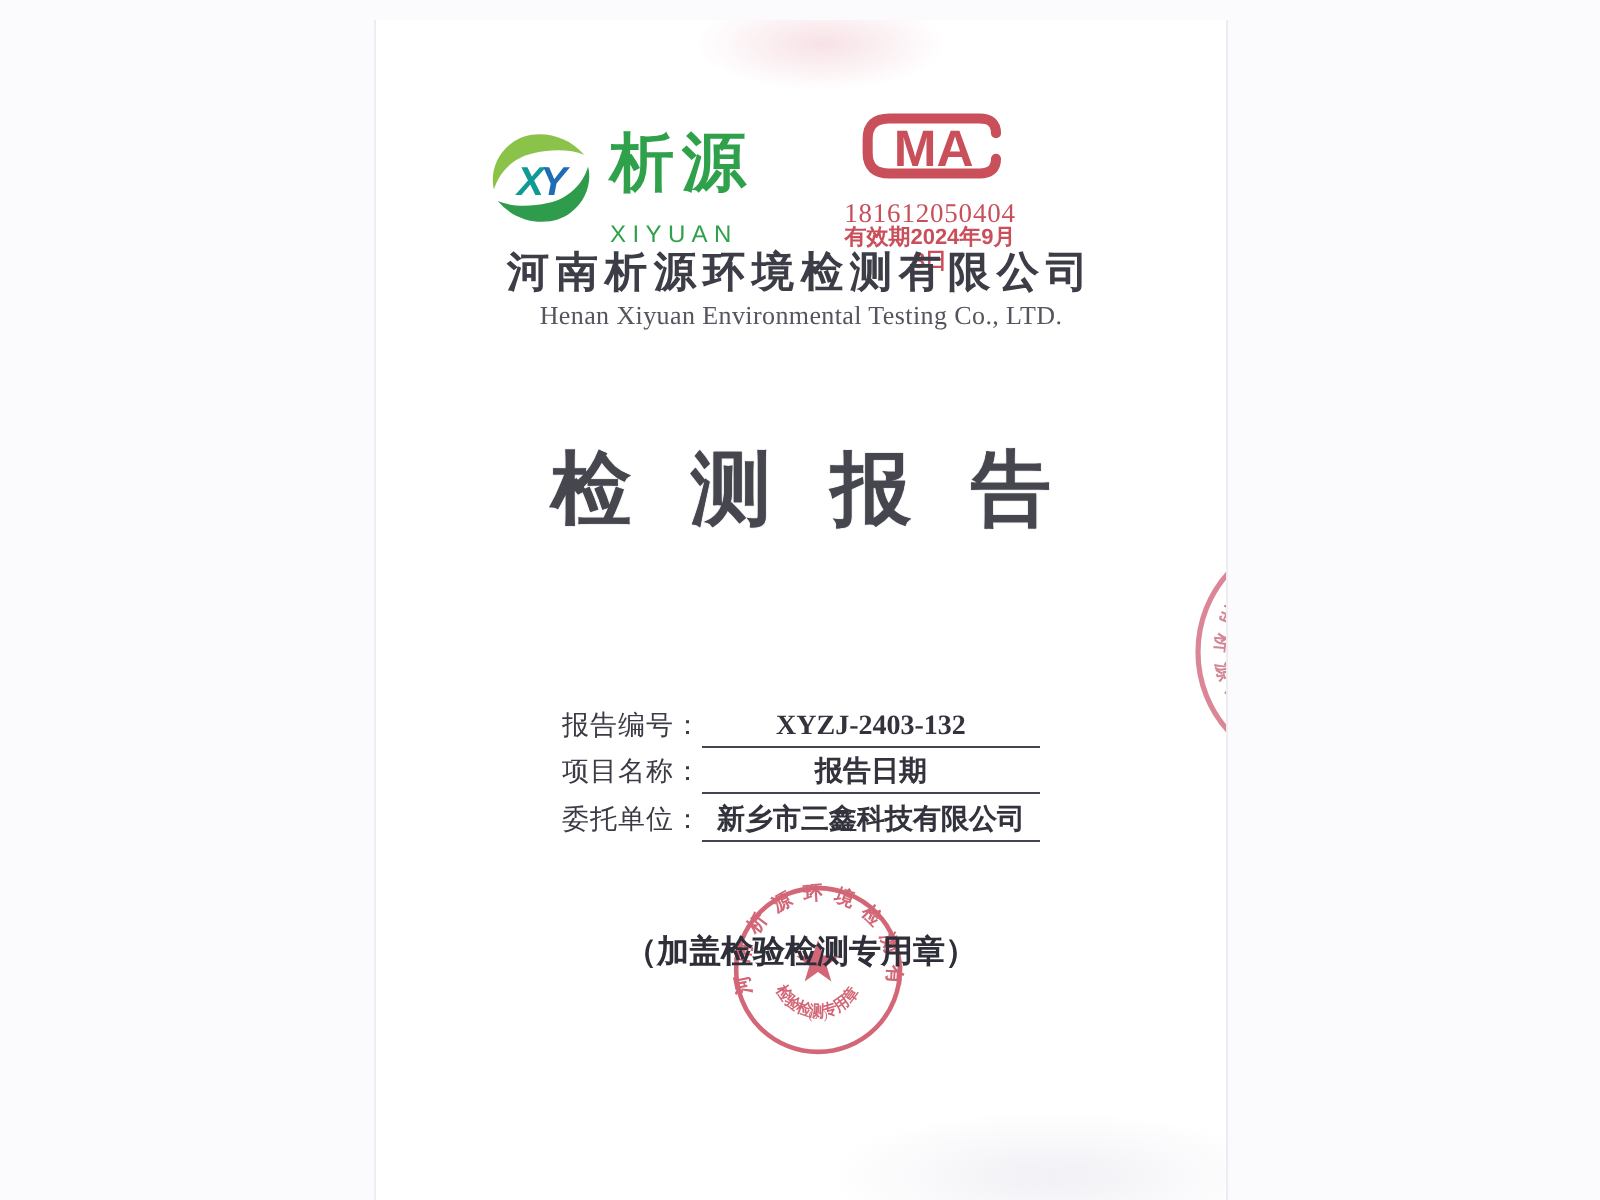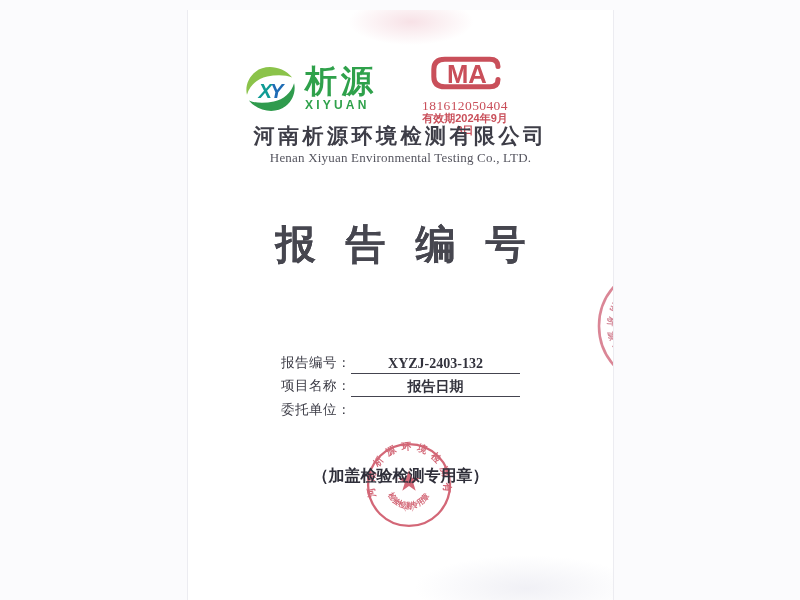--- a/index.html
+++ b/index.html
@@ -27,21 +27,21 @@
   }
   .bottom-edge{
     position:absolute;left:195px;right:0;bottom:0;height:4px;
     background:linear-gradient(to right,rgba(190,190,207,0),rgba(190,190,207,.5) 45%,rgba(180,180,200,.6));
     filter:blur(.6px);
   }
   
   .header-logo{position:absolute;left:56px;top:54px;display:flex;align-items:flex-start;}
   .logo-text{margin-left:7px;font-family:"Liberation Sans","DejaVu Sans",sans-serif;color:#2fa14b;}
   .logo-cn{font-size:32px;font-weight:bold;line-height:34px;letter-spacing:4px;}
-  .logo-en{font-size:12px;font-weight:bold;letter-spacing:3.2px;line-height:13px;margin-top:1px;}
+  .logo-en{font-size:12px;font-weight:normal;letter-spacing:3.2px;line-height:13px;margin-top:13px;}
   .cma-block{
     position:absolute;left:196px;top:41px;width:90px;text-align:center;
     color:#c94f5a;
     margin-left:36px;
   }
   .cma-no{font-size:13.5px;line-height:13px;letter-spacing:.4px;margin-top:0;}
   .cma-valid{font-size:11px;font-weight:bold;line-height:12px;font-family:"Liberation Sans","DejaVu Sans",sans-serif;}
   .company-cn{
     position:absolute;top:112px;left:0;width:100%;text-align:center;
     font-size:21px;font-weight:bold;letter-spacing:3.5px;color:#3d3d47;
@@ -101,33 +101,34 @@
       <path d="M 78,17 Q 78,9 69,9 L 20,9 Q 8,9 8,20 L 8,28 Q 8,39 20,39 L 69,39 Q 78,39 78,31" fill="none" stroke="#c94f5a" stroke-width="5.5" stroke-linecap="round"></path>
       <text x="44" y="35" text-anchor="middle" font-size="28" font-weight="bold" fill="#c94f5a" font-family="Liberation Sans, DejaVu Sans, sans-serif">MA</text>
     </svg>
     <div class="cma-no">181612050404</div>
     <div class="cma-valid">有效期2024年9月3日</div>
   </div>
 
   <div class="company-cn">河南析源环境检测有限公司</div>
   <div class="company-en">Henan Xiyuan Environmental Testing Co., LTD.</div>
 
-  <div class="report-title">报告编号</div>
+  <div class="report-title">检测报告</div>
 
   <div class="fields">
     <div class="field-row">
       <span class="field-label">报告编号：</span>
       <span class="field-line">XYZJ-2403-132</span>
     </div>
     <div class="field-row">
       <span class="field-label">项目名称：</span>
       <span class="field-line">报告日期</span>
     </div>
     <div class="field-row">
       <span class="field-label">委托单位：</span>
+      <span class="field-line">新乡市三鑫科技有限公司</span>
     </div>
   </div>
 
   <div class="stamp-note">（加盖检验检测专用章）</div>
 
   <svg class="seal" viewBox="0 0 100 100">
     <circle cx="50" cy="50" r="46.5" fill="none" stroke="#d05b6c" stroke-width="2.6"></circle>
     <path id="sealTopArc" d="M 13,65 A 40 40 0 1 1 87,65" fill="none"></path>
     <text font-size="11" font-weight="bold" fill="#cf5a6b">
       <textPath href="#sealTopArc" startOffset="2" textLength="198" lengthAdjust="spacing">河南析源环境检测有限公司</textPath>

